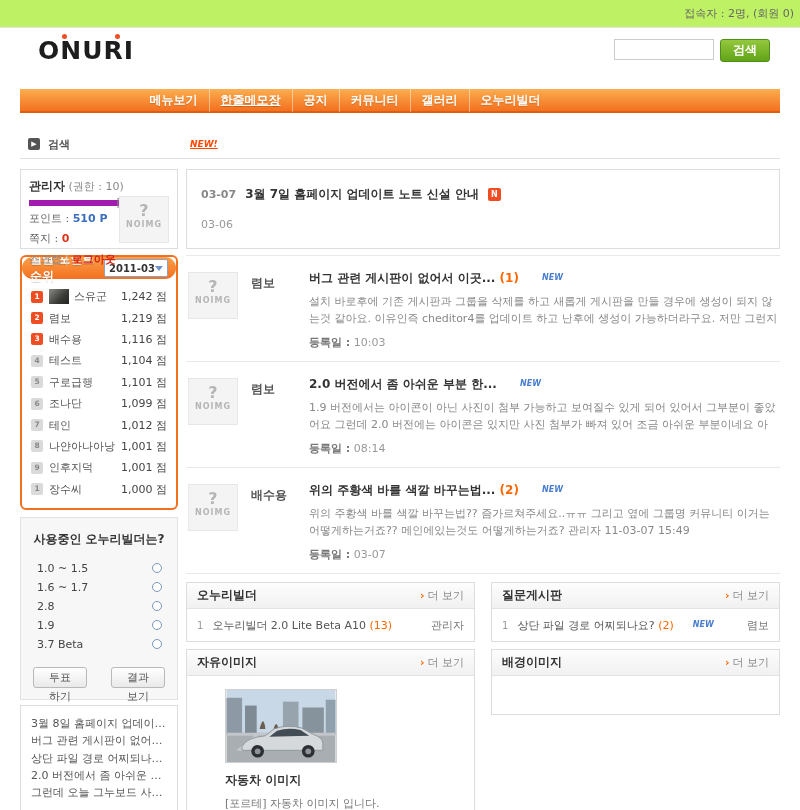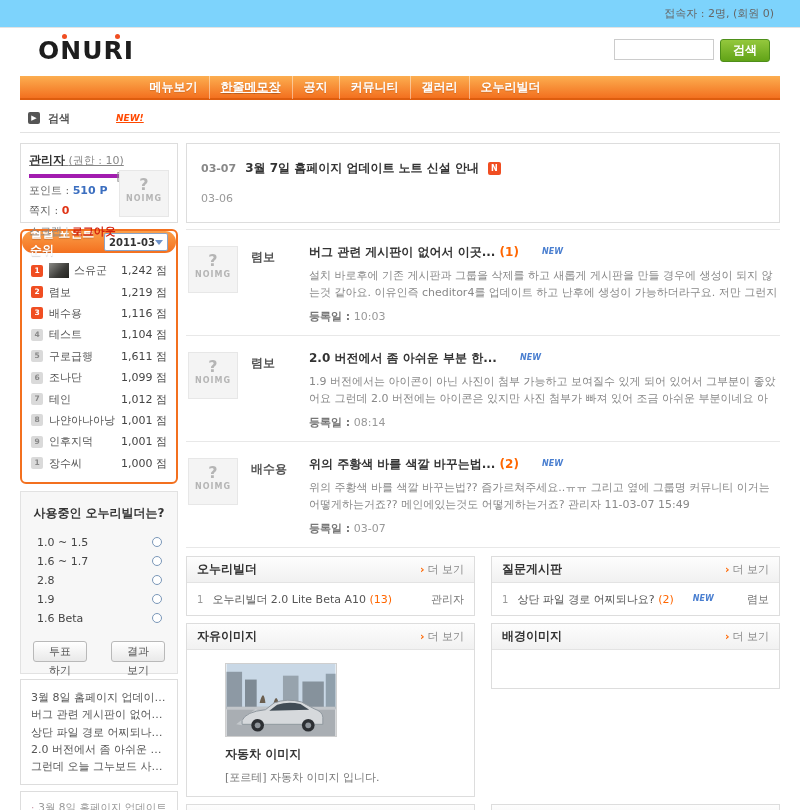--- a/index.html
+++ b/index.html
@@ -1,59 +1,59 @@
 <!DOCTYPE html>
 <html><head>
 <meta charset="utf-8">
 <style>
   * { margin:0; padding:0; box-sizing:border-box; }
   html,body { width:800px; height:810px; overflow:hidden; background:#fff;
     font-family:"DejaVu Sans","Liberation Sans",sans-serif; font-size:12px; color:#333; }
 
   
-  .topbar { height:28px; background:#7dd3fc; border-bottom:1px solid #e3e3e3;
-    display:flex; align-items:center; justify-content:flex-end; padding-right:26px;
+  .topbar { height:28px; background:#bef264; border-bottom:1px solid #e3e3e3;
+    display:flex; align-items:center; justify-content:flex-end; padding-right:6px;
     font-size:11px; color:#666; }
 
   
   .header { height:44px; position:relative; }
   .logo { position:absolute; left:38px; top:8px; font-size:25px; font-weight:bold;
     color:#1d1d1d; letter-spacing:1px; }
   .logo-dot { position:absolute; width:5px; height:5px; border-radius:50%; background:#f04e22; top:-2px; }
   .dot-n { left:24px; } .dot-i { left:77px; }
   .search-area { position:absolute; right:30px; top:11px; display:flex; gap:6px; }
   .search-input { width:100px; height:21px; border:1px solid #ccc; background:#fff; padding:0 4px; font-size:11px; }
   .search-btn { height:23px; padding:0 12px; border:1px solid #4e8f1a; border-radius:3px;
     background:linear-gradient(#94c83d,#61a317); color:#fff; font-weight:bold; font-size:12px; line-height:21px; }
 
   
-  .nav { margin:4px 20px; height:24px; background:linear-gradient(#fcae50,#f3701f);
+  .nav { margin:17px 20px; height:24px; background:linear-gradient(#fcae50,#f3701f);
     border-bottom:2px solid #de5d0e; display:flex; align-items:center; justify-content:center;
     padding-right:110px; }
   .nav-item { color:#fff; font-weight:bold; font-size:12px; padding:0 11px; line-height:24px;
     border-left:1px solid rgba(255,255,255,.45); text-shadow:0 1px 1px rgba(0,0,0,.15); }
   .nav-item:first-child { border-left:none; }
   .nav-item.active { text-decoration:underline; }
 
   
   .subnav { margin:0 20px; height:29px; border-bottom:1px solid #e2e2e2; display:flex; align-items:center; }
   .subnav-icon { width:12px; height:12px; background:#555; border-radius:2px; color:#fff;
     font-size:7px; line-height:12px; text-align:center; margin-left:8px; }
   .subnav-label { margin-left:8px; font-size:11px; color:#555; font-weight:bold; }
-  .subnav-new { margin-left:46px; font-size:9px; font-weight:bold; font-style:italic; color:#ff4800;text-decoration:underline; }
+  .subnav-new { margin-left:120px; font-size:9px; font-weight:bold; font-style:italic; color:#ff4800;text-decoration:underline; }
 
   
   .main { display:flex; padding:10px 20px 0; gap:8px; align-items:flex-start; }
   .left-col { width:158px; flex:none; }
   .right-col { flex:1; min-width:0; }
   .box { border:1px solid #ddd; background:#fff; margin-bottom:6px; }
 
   
   .admin-box { padding:8px 8px 7px; position:relative; height:80px; }
-  .admin-line1 { font-size:11px; color:#888; border-bottom:4px solid #a21caf; padding-bottom:5px;text-decoration:underline; }
+  .admin-line1 { font-size:11px; color:#888; border-bottom:6px solid #a21caf; padding-bottom:5px; }
   .admin-name { font-weight:bold; color:#333; font-size:12px; }
   .admin-edit { float:right; color:#888; }
   .admin-stat { font-size:11px; color:#666; margin-top:5px; }
   .pt-val { color:#3c6fc0; font-weight:bold; }
   .memo-val { color:#e03416; font-weight:bold; }
   .admin-links { font-size:11px; color:#888; margin-top:6px; }
   .logout { color:#d4220f; font-weight:bold; }
   .lsep { color:#ccc; padding:0 3px; }
   .noimg { width:50px; height:47px; background:#f4f4f4; border:1px solid #e7e7e7;
     text-align:center; color:#b5b5b5; position:absolute; right:8px; top:26px; }
@@ -225,21 +225,21 @@
           <span class="rank-pts">1,116 점</span>
         </div>
         <div class="rank-row">
           <span class="badge">4</span>
           <span class="rank-name">테스트</span>
           <span class="rank-pts">1,104 점</span>
         </div>
         <div class="rank-row">
           <span class="badge">5</span>
           <span class="rank-name">구로급행</span>
-          <span class="rank-pts">1,611 점</span>
+          <span class="rank-pts">1,101 점</span>
         </div>
         <div class="rank-row">
           <span class="badge">6</span>
           <span class="rank-name">조나단</span>
           <span class="rank-pts">1,099 점</span>
         </div>
         <div class="rank-row">
           <span class="badge">7</span>
           <span class="rank-name">테인</span>
           <span class="rank-pts">1,012 점</span>
@@ -274,21 +274,21 @@
       </div>
       <div class="poll-opt">
         <span>2.8</span>
         <span class="radio"></span>
       </div>
       <div class="poll-opt">
         <span>1.9</span>
         <span class="radio"></span>
       </div>
       <div class="poll-opt">
-        <span>1.6 Beta</span>
+        <span>3.7 Beta</span>
         <span class="radio"></span>
       </div>
       <div class="poll-btns">
         <button class="btn-sm">투표하기</button>
         <button class="btn-sm">결과보기</button>
       </div>
     </div>
 
     <div class="box recent-box">
       <div class="recent-row">

